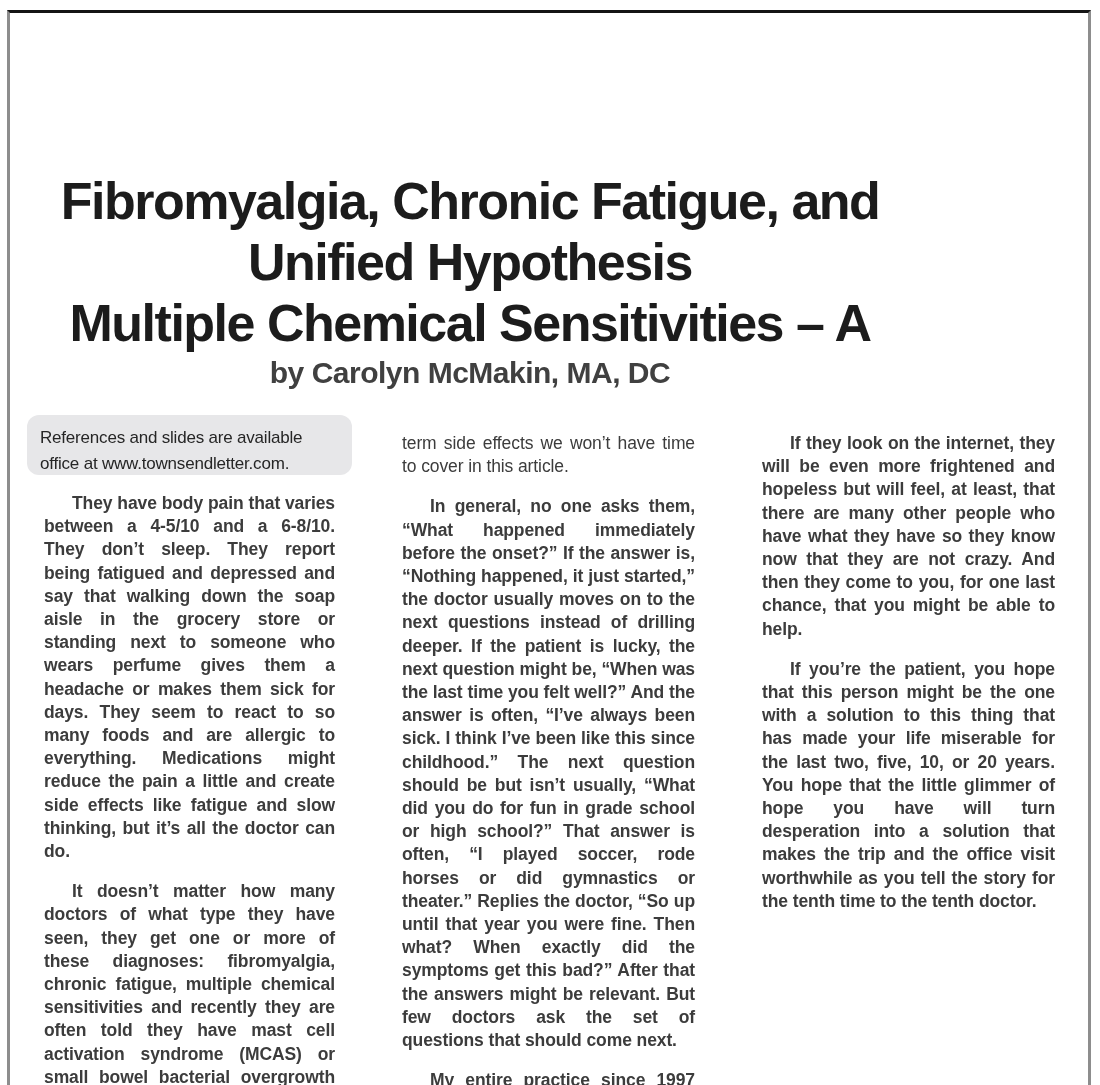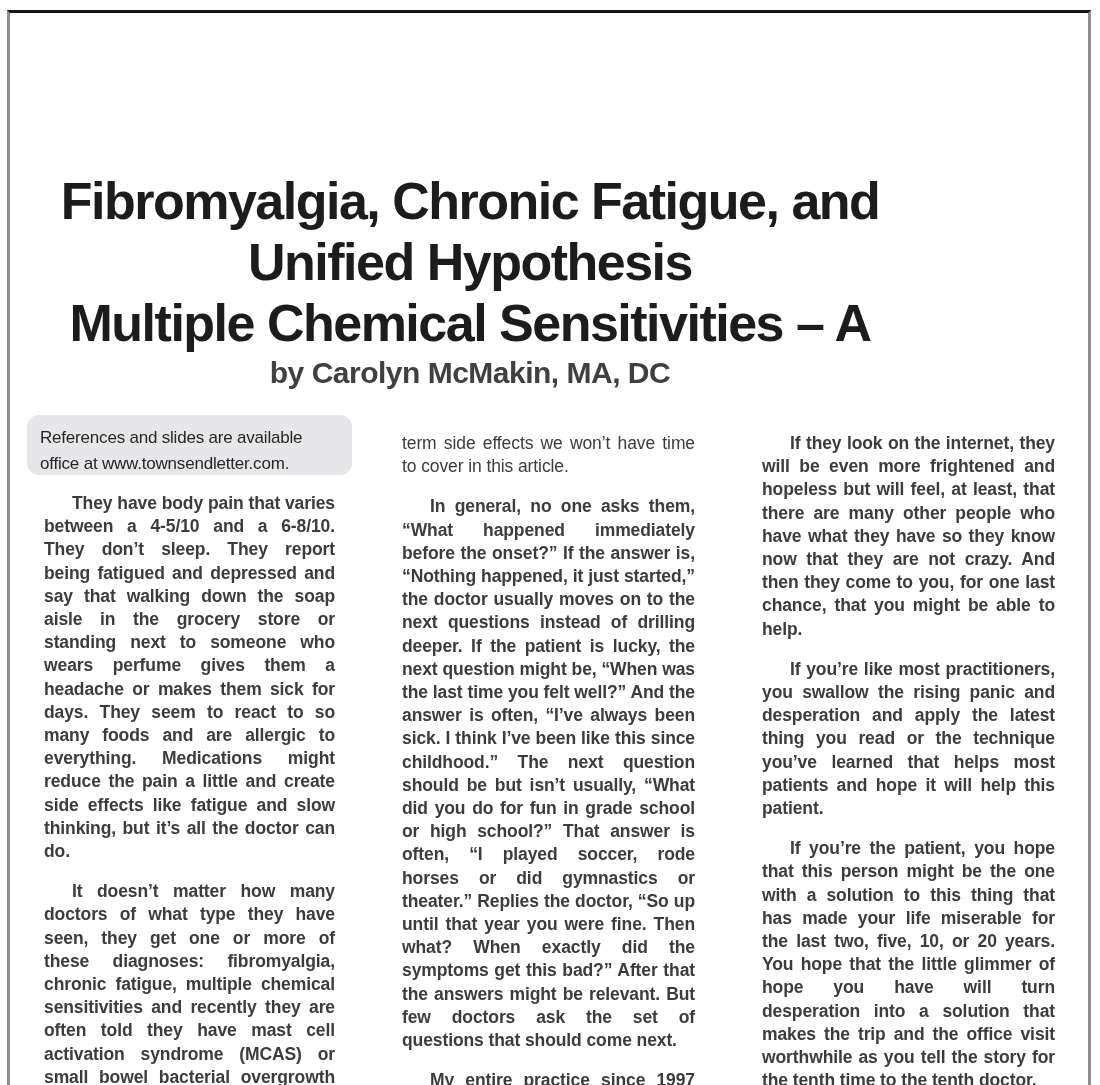--- a/index.html
+++ b/index.html
@@ -100,18 +100,17 @@
     <div class="col col-2">
       <div class="col-paras">
           <p class="para">term side effects we won’t have time to cover in this article.</p>
           <p class="para indent">In general, no one asks them, “What happened immediately before the onset?” If the answer is, “Nothing happened, it just started,” the doctor usually moves on to the next questions instead of drilling deeper. If the patient is lucky, the next question might be, “When was the last time you felt well?” And the answer is often, “I’ve always been sick. I think I’ve been like this since childhood.” The next question should be but isn’t usually, “What did you do for fun in grade school or high school?” That answer is often, “I played soccer, rode horses or did gymnastics or theater.” Replies the doctor, “So up until that year you were fine. Then what? When exactly did the symptoms get this bad?” After that the answers might be relevant. But few doctors ask the set of questions that should come next.</p>
           <p class="para indent cut">My entire practice since 1997 has been the 10% of patients no one else could help, and I failed a number of them myself. But eventually through trial and error and being sick and recovering myself, through the help of brilliant</p>
         </div>
     </div>
     <div class="col col-3">
       <div class="col-paras">
           <p class="para indent">If they look on the internet, they will be even more frightened and hopeless but will feel, at least, that there are many other people who have what they have so they know now that they are not crazy. And then they come to you, for one last chance, that you might be able to help.</p>
-          <p class="para indent">If you’re like most practitioners, you swallow the rising panic and desperation and apply the latest thing you read or the technique you’ve learned that helps most patients and hope it will help this patient.</p>
           <p class="para indent">If you’re the patient, you hope that this person might be the one with a solution to this thing that has made your life miserable for the last two, five, 10, or 20 years. You hope that the little glimmer of hope you have will turn desperation into a solution that makes the trip and the office visit worthwhile as you tell the story for the tenth time to the tenth doctor.</p>
         </div>
     </div>
   </div>
 </div>
 
 </body></html>

